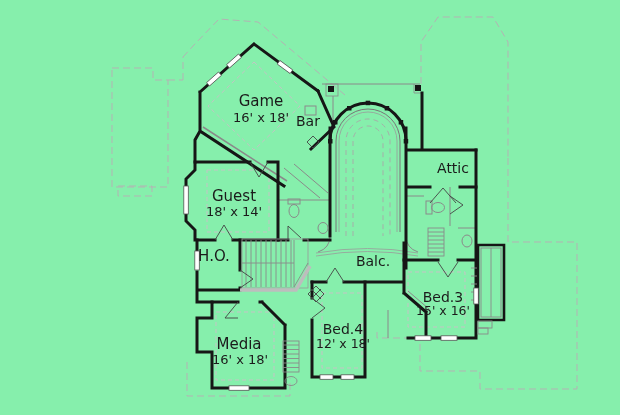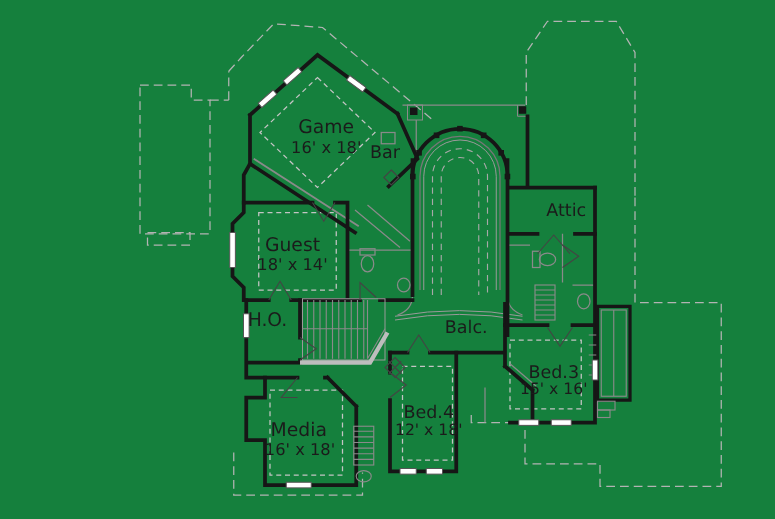--- a/index.html
+++ b/index.html
@@ -1,19 +1,19 @@
 <!DOCTYPE html>
 <html><head>
 <meta charset="utf-8">
 <style>
   html,body{margin:0;padding:0;background:#ffffff;}
   .plan-canvas{
     position:relative;
     width:620px;height:415px;
-    background:#15803d;
+    background:#86efac;
     overflow:hidden;
     font-family:"DejaVu Sans","Liberation Sans",sans-serif;
   }
   svg{display:block;}
   text{
     fill:#1b1b1b;
     font-family:"DejaVu Sans","Liberation Sans",sans-serif;
   }
   .room-name{font-size:15px;}
   .room-name-sm{font-size:14px;}

